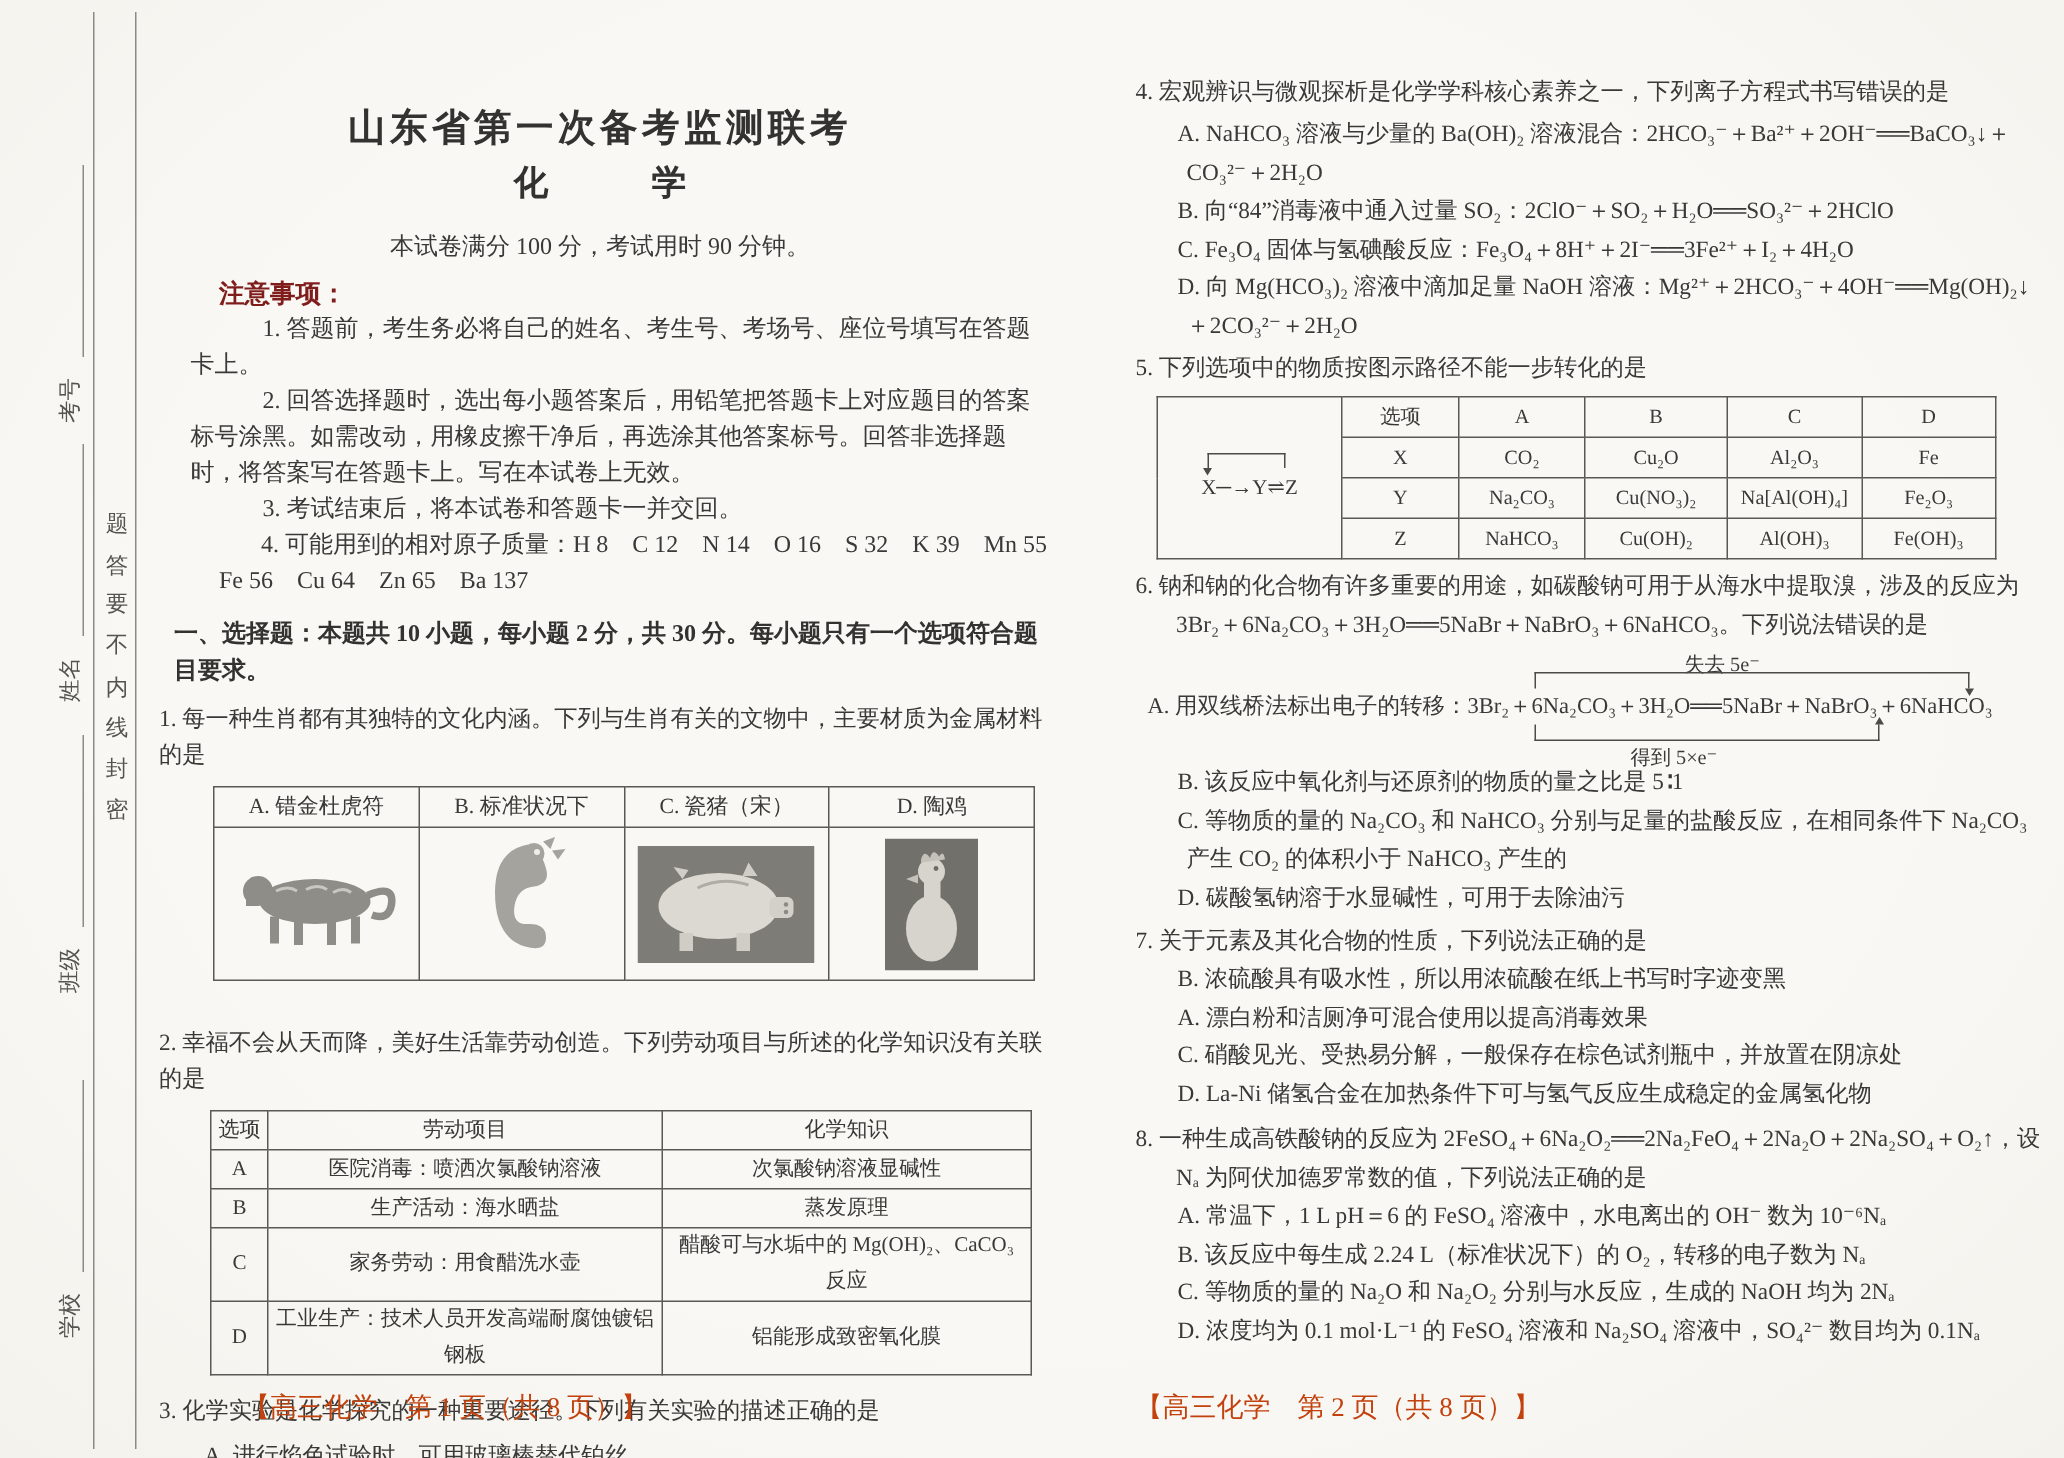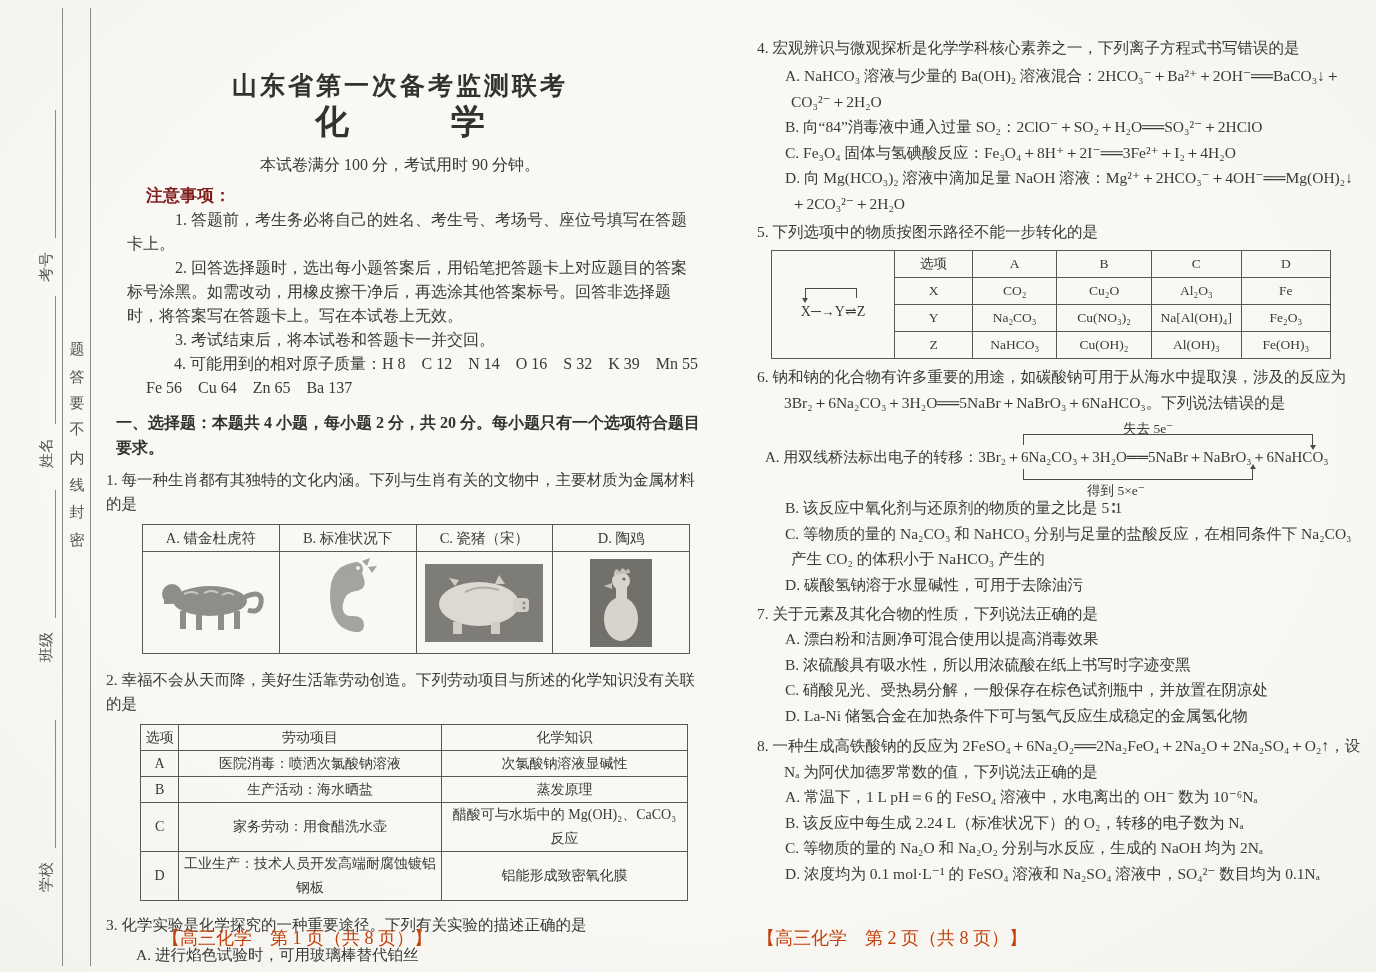--- a/index.html
+++ b/index.html
@@ -17,44 +17,44 @@
   .mfield{
     position:absolute;left:36px;width:172px;height:20px;
     transform:rotate(-90deg);transform-origin:left top;
     display:flex;align-items:flex-end;gap:14px;font-size:15px;color:#55534f;
   }
   .mfield .mline{flex:1;border-bottom:1px solid #8a8a86;height:14px;}
   .page{position:absolute;top:0;font-size:15.5px;line-height:24px;}
   #page-left{left:100px;width:600px;}
   #page-right{left:757px;width:610px;}
   .title1{padding-top:70px;text-align:center;font-size:25px;font-weight:bold;letter-spacing:3px;line-height:32px;color:#333230;}
-  .title2{text-align:center;font-size:34px;font-weight:bold;line-height:40px;color:#333230;}
+  .title2{text-align:center;font-size:23px;font-weight:bold;line-height:40px;color:#333230;}
   .exam-info{margin-top:12px;text-align:center;font-size:16px;line-height:22px;}
   .notice-head{margin-top:8px;margin-left:46px;font-weight:bold;font-size:17px;line-height:24px;color:#7f1d1d;}
   .notice{font-size:16px;line-height:24px;padding-left:27px;text-indent:48px;}
   .notice.n4{padding-left:46px;text-indent:28px;}
   .section-head{margin-top:10px;margin-left:16px;font-weight:bold;font-size:16px;line-height:25px;color:#333230;}
   .stem{margin-left:6px;line-height:24px;}
   .q1-stem{margin-top:8px;}
   table{border-collapse:collapse;color:#3a3937;}
   td,th{border:1.4px solid #5a5955;font-weight:normal;text-align:center;padding:0 3px;}
   .q1-table{margin:8px 0 0 42px;width:548px;font-size:14.5px;}
   .q1-table .hd td{height:26px;}
   .q1-table .img td{height:101px;}
-  .q2-stem{margin-top:14px;}
+  .q2-stem{margin-top:30px;}
   .q2-table{margin:8px 0 0 40px;width:548px;font-size:14px;}
   .q2-table td{height:25px;}
   .q3-stem{margin-top:12px;}
   .optlist .opt{margin-left:36px;line-height:28px;}
   .q3-opts{margin-top:4px;}
   .footer{position:absolute;top:926px;width:100%;text-align:left;font-size:18px;color:#c2410c;}
   #page-left .footer{transform:translateX(62px);}
   
   .rp .stem{margin-left:0;}
-  .rp{padding-top:36px;}
+  .rp{padding-top:50px;}
   .ropt{padding-left:34px;text-indent:-6px;line-height:25.5px;}
   .q4-opts{margin-top:3px;}
   .hang2{padding-left:27px;text-indent:-27px;line-height:25.5px;}
   .q5-stem{margin-top:4px;}
   .q5-table{margin:6px 0 0 14px;width:560px;font-size:13.5px;}
   .q5-table td{height:26px;}
   .diag-cell{position:relative;}
   .d5{position:relative;display:inline-block;padding-top:14px;font-size:14px;}
   .d5-br{position:absolute;top:2px;left:4px;right:8px;height:9px;
     border-top:1.2px solid #4c4b47;border-left:1.2px solid #4c4b47;border-right:1.2px solid #4c4b47;}
@@ -103,21 +103,21 @@
 <div class="page" id="page-left">
   <div class="title1">山东省第一次备考监测联考</div>
   <div class="title2">化　　　学</div>
   <div class="exam-info">本试卷满分 100 分，考试用时 90 分钟。</div>
   <div class="notice-head">注意事项：</div>
   <div class="notice">1. 答题前，考生务必将自己的姓名、考生号、考场号、座位号填写在答题卡上。</div>
   <div class="notice">2. 回答选择题时，选出每小题答案后，用铅笔把答题卡上对应题目的答案标号涂黑。如需改动，用橡皮擦干净后，再选涂其他答案标号。回答非选择题时，将答案写在答题卡上。写在本试卷上无效。</div>
   <div class="notice">3. 考试结束后，将本试卷和答题卡一并交回。</div>
   <div class="notice n4">4. 可能用到的相对原子质量：H 8　C 12　N 14　O 16　S 32　K 39　Mn 55　Fe 56　Cu 64　Zn 65　Ba 137</div>
 
-  <div class="section-head">一、选择题：本题共 4 小题，每小题 2 分，共 20 分。每小题只有一个选项符合题目要求。</div>
+  <div class="section-head">一、选择题：本题共 10 小题，每小题 2 分，共 30 分。每小题只有一个选项符合题目要求。</div>
 
   <div class="stem q1-stem">1. 每一种生肖都有其独特的文化内涵。下列与生肖有关的文物中，主要材质为金属材料的是</div>
   <table class="q1-table">
     <tbody>
         <tr class="hd">
       <td style="width:25%">A. 错金杜虎符</td>
       <td style="width:25%">B. 标准状况下</td>
       <td style="width:25%">C. 瓷猪（宋）</td>
       <td style="width:25%">D. 陶鸡</td>
     </tr>
@@ -276,22 +276,22 @@
     <span class="br-label-bot">得到 5×e⁻</span>
   </div>
   <div class="q6-opts">
     <div class="ropt">B. 该反应中氧化剂与还原剂的物质的量之比是 5∶1</div>
     <div class="ropt">C. 等物质的量的 Na₂CO₃ 和 NaHCO₃ 分别与足量的盐酸反应，在相同条件下 Na₂CO₃ 产生 CO₂ 的体积小于 NaHCO₃ 产生的</div>
     <div class="ropt">D. 碳酸氢钠溶于水显碱性，可用于去除油污</div>
   </div>
 
   <div class="stem q7-stem">7. 关于元素及其化合物的性质，下列说法正确的是</div>
   <div>
+    <div class="ropt">B. 浓硫酸具有吸水性，所以用浓硫酸在纸上书写时字迹变黑</div>
     <div class="ropt">A. 漂白粉和洁厕净可混合使用以提高消毒效果</div>
-    <div class="ropt">B. 浓硫酸具有吸水性，所以用浓硫酸在纸上书写时字迹变黑</div>
     <div class="ropt">C. 硝酸见光、受热易分解，一般保存在棕色试剂瓶中，并放置在阴凉处</div>
     <div class="ropt">D. La-Ni 储氢合金在加热条件下可与氢气反应生成稳定的金属氢化物</div>
   </div>
 
   <div class="stem q8-stem hang2">8. 一种生成高铁酸钠的反应为 2FeSO₄＋6Na₂O₂══2Na₂FeO₄＋2Na₂O＋2Na₂SO₄＋O₂↑，设 Nₐ 为阿伏加德罗常数的值，下列说法正确的是</div>
   <div>
     <div class="ropt">A. 常温下，1 L pH＝6 的 FeSO₄ 溶液中，水电离出的 OH⁻ 数为 10⁻⁶Nₐ</div>
     <div class="ropt">B. 该反应中每生成 2.24 L（标准状况下）的 O₂，转移的电子数为 Nₐ</div>
     <div class="ropt">C. 等物质的量的 Na₂O 和 Na₂O₂ 分别与水反应，生成的 NaOH 均为 2Nₐ</div>
     <div class="ropt">D. 浓度均为 0.1 mol·L⁻¹ 的 FeSO₄ 溶液和 Na₂SO₄ 溶液中，SO₄²⁻ 数目均为 0.1Nₐ</div>

